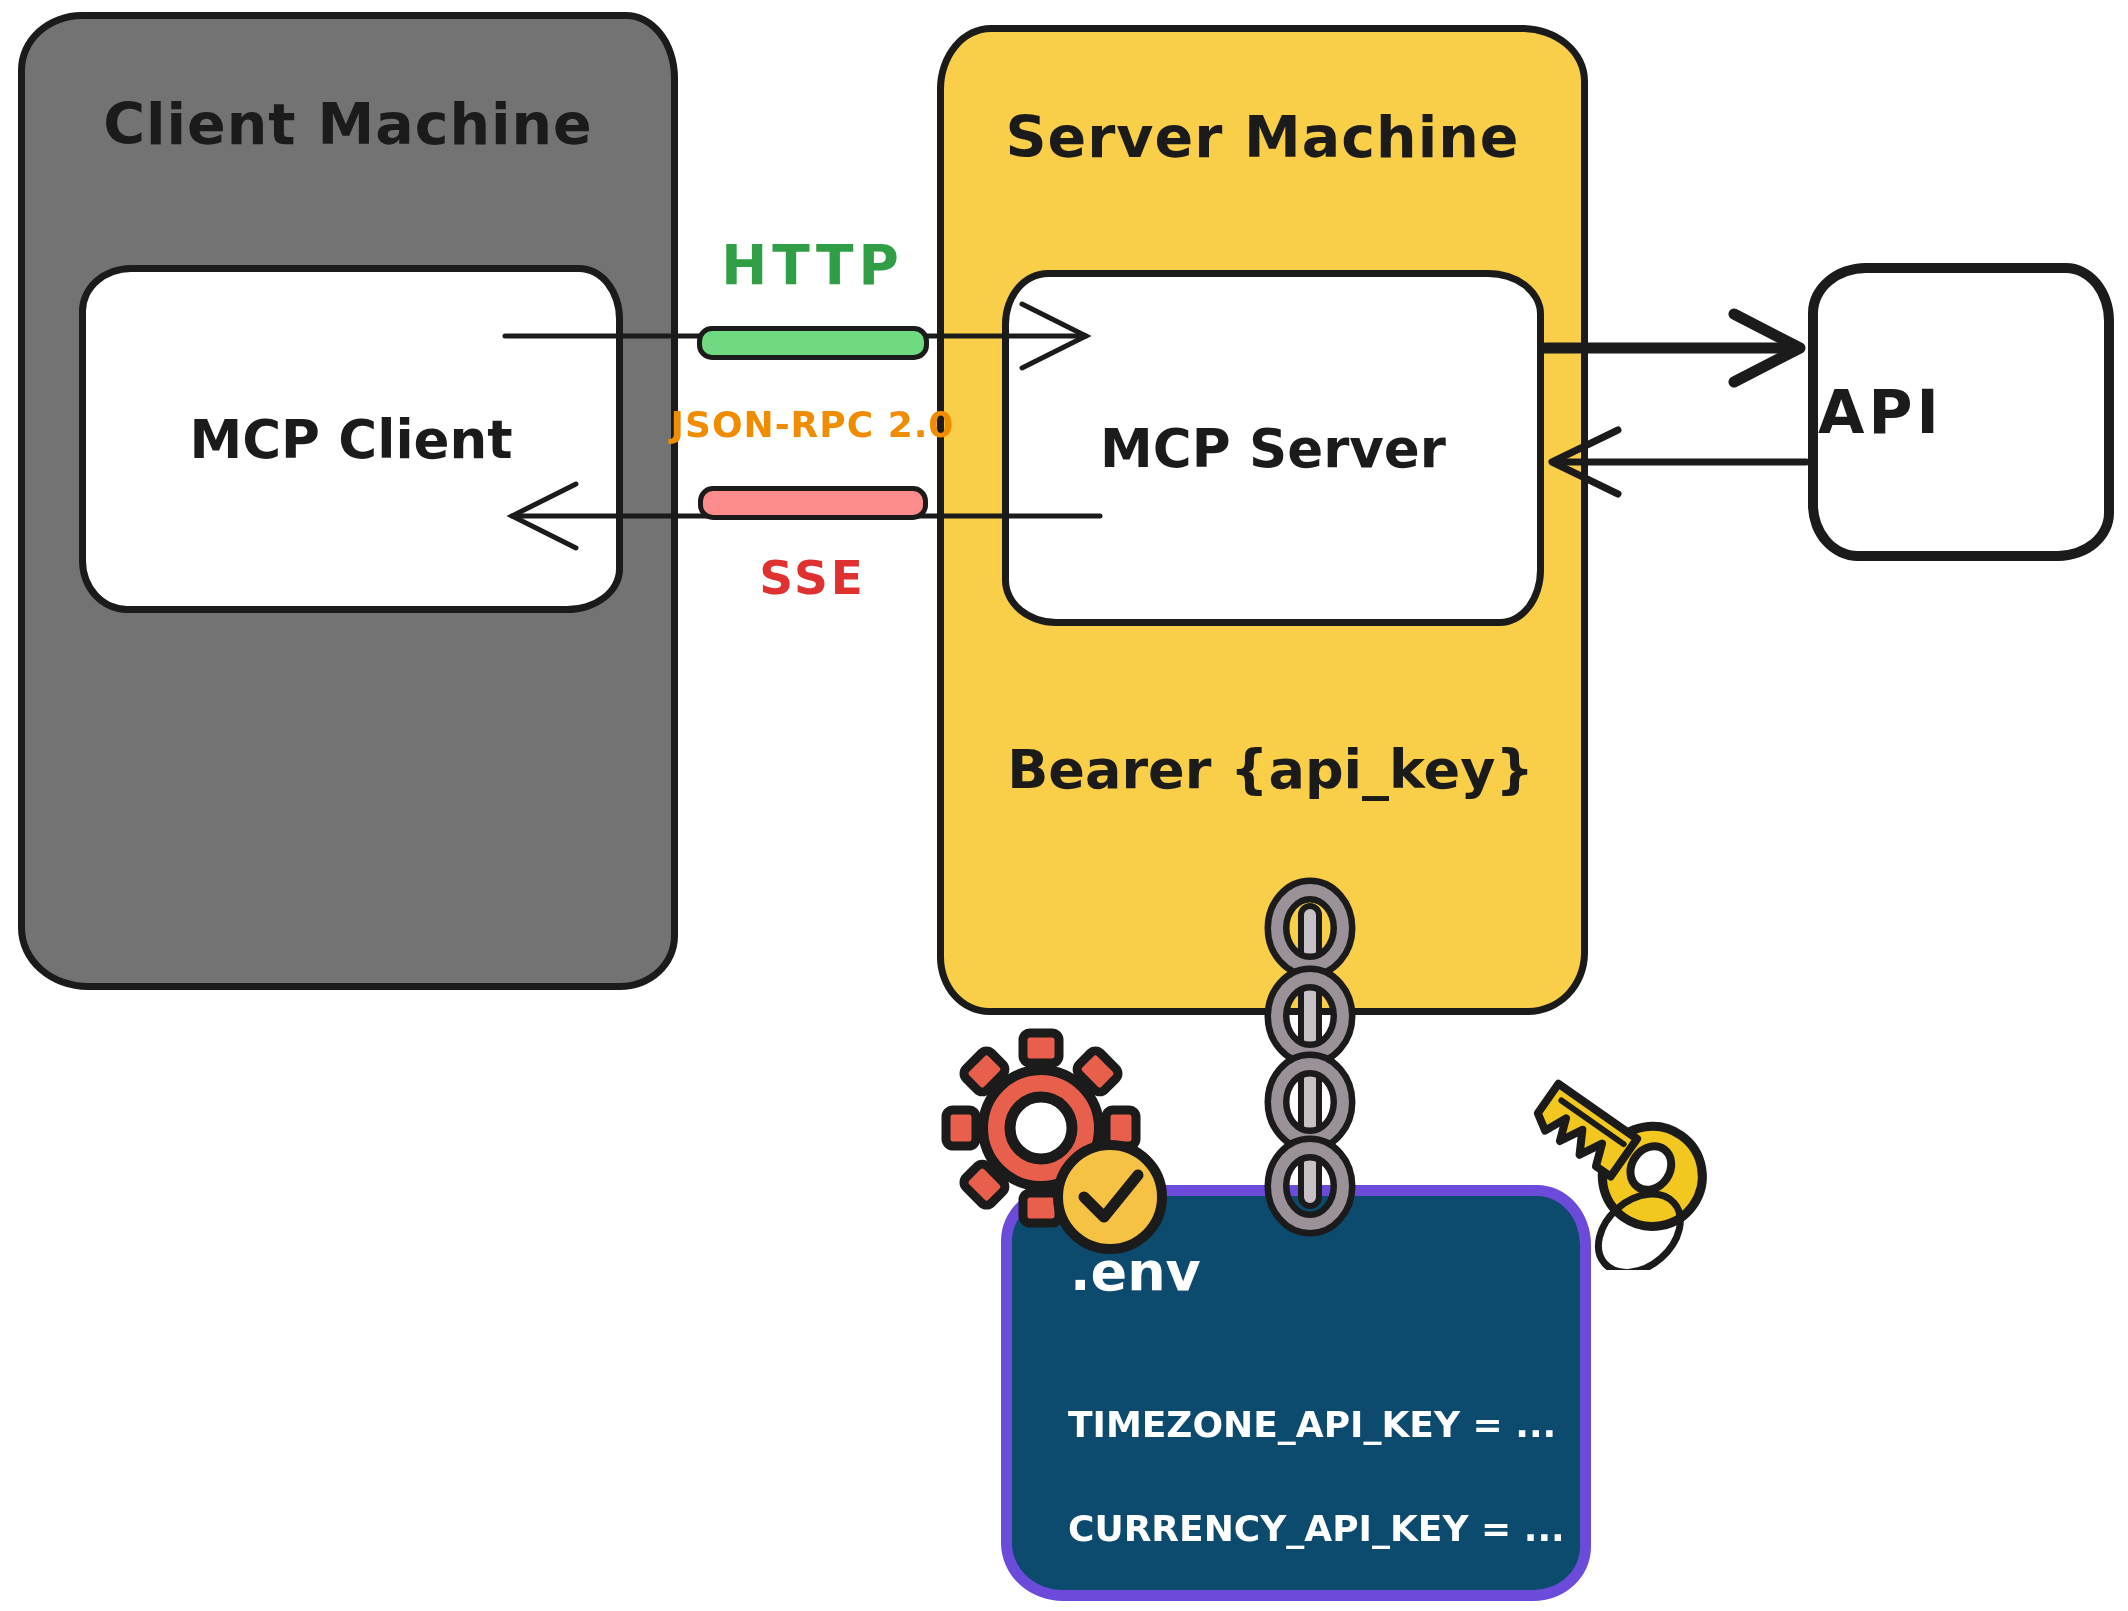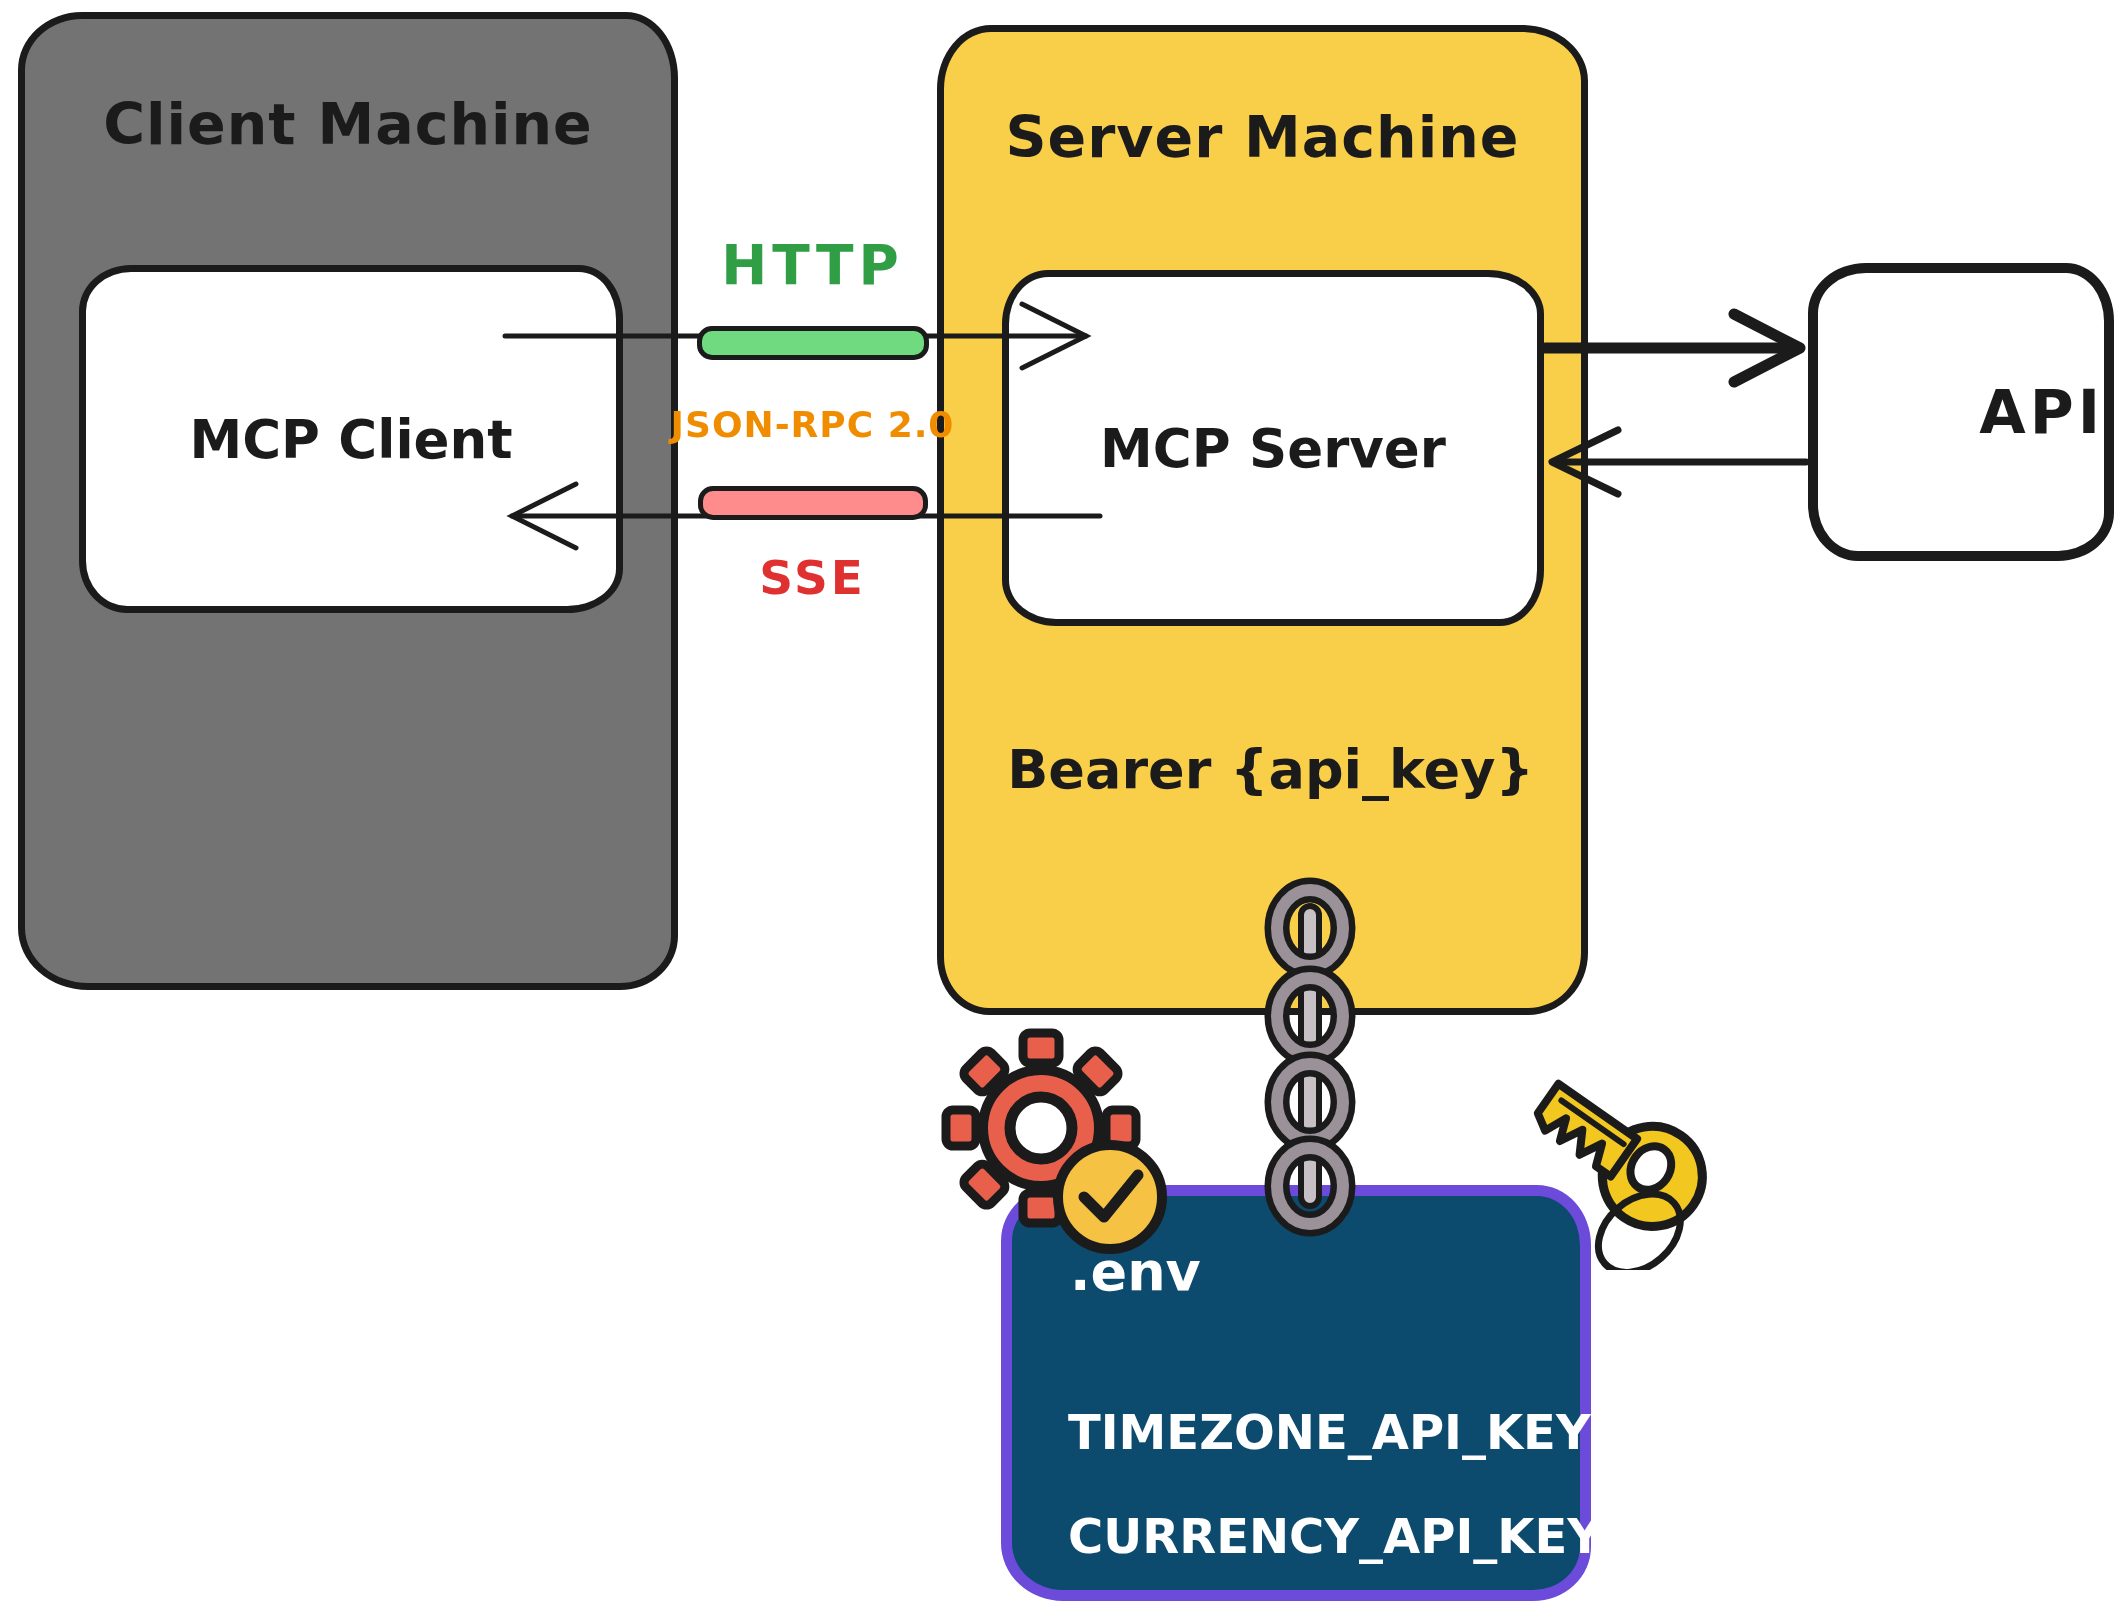--- a/index.html
+++ b/index.html
@@ -40,21 +40,21 @@
     border-radius:46px 56px 44px 54px / 54px 44px 56px 46px;
   }
   .bearer{
     position:absolute;left:0;right:0;top:706px;text-align:center;
     font-size:54px;font-weight:bold;color:#1b1b1b;padding-left:16px;
   }
   .api-box{
     position:absolute;left:1808px;top:263px;width:306px;height:298px;
     background:#ffffff;border:10px solid #1b1b1b;box-sizing:border-box;
     border-radius:58px 48px 56px 50px / 50px 58px 48px 56px;
-    display:flex;align-items:center;justify-content:flex-end;
+    display:flex;align-items:center;justify-content:flex-start;
     font-size:60px;font-weight:bold;color:#1b1b1b;letter-spacing:4px;z-index:1;
   }
   .arrows{position:absolute;left:0;top:0;z-index:2;}
   .pill{
     position:absolute;height:34px;box-sizing:border-box;border:5px solid #1b1b1b;
     border-radius:15px;z-index:3;
   }
   .pill.http{left:697px;top:326px;width:232px;background:#6fda7f;}
   .pill.sse{left:698px;top:486px;width:230px;background:#ff8c8c;}
   .transport-label{
@@ -62,21 +62,21 @@
   }
   .transport-label.http{left:700px;top:233px;width:225px;font-size:55px;color:#2f9e44;letter-spacing:5px;}
   .transport-label.jsonrpc{left:660px;top:404px;width:305px;font-size:36px;color:#f08c00;letter-spacing:1px;}
   .transport-label.sse{left:700px;top:550px;width:225px;font-size:47px;color:#e03131;letter-spacing:3px;}
   .env-box{
     position:absolute;left:1001px;top:1185px;width:590px;height:416px;
     background:#0c4a6e;border:11px solid #6c4bdb;box-sizing:border-box;
     border-radius:60px 54px 58px 62px / 56px 60px 54px 58px;z-index:4;color:#ffffff;
   }
   .env-title{position:absolute;left:58px;top:44px;font-size:54px;font-weight:bold;}
-  .env-line{position:absolute;left:56px;font-size:48px;font-weight:bold;white-space:nowrap;}
+  .env-line{position:absolute;left:56px;font-size:36px;font-weight:bold;white-space:nowrap;}
   .env-line.l0{top:208px;}
   .env-line.l1{top:312px;}
   .icon{position:absolute;z-index:5;}
 </style>
 </head>
 <body>
 
 <div class="canvas">
 
   <div class="machine client">

